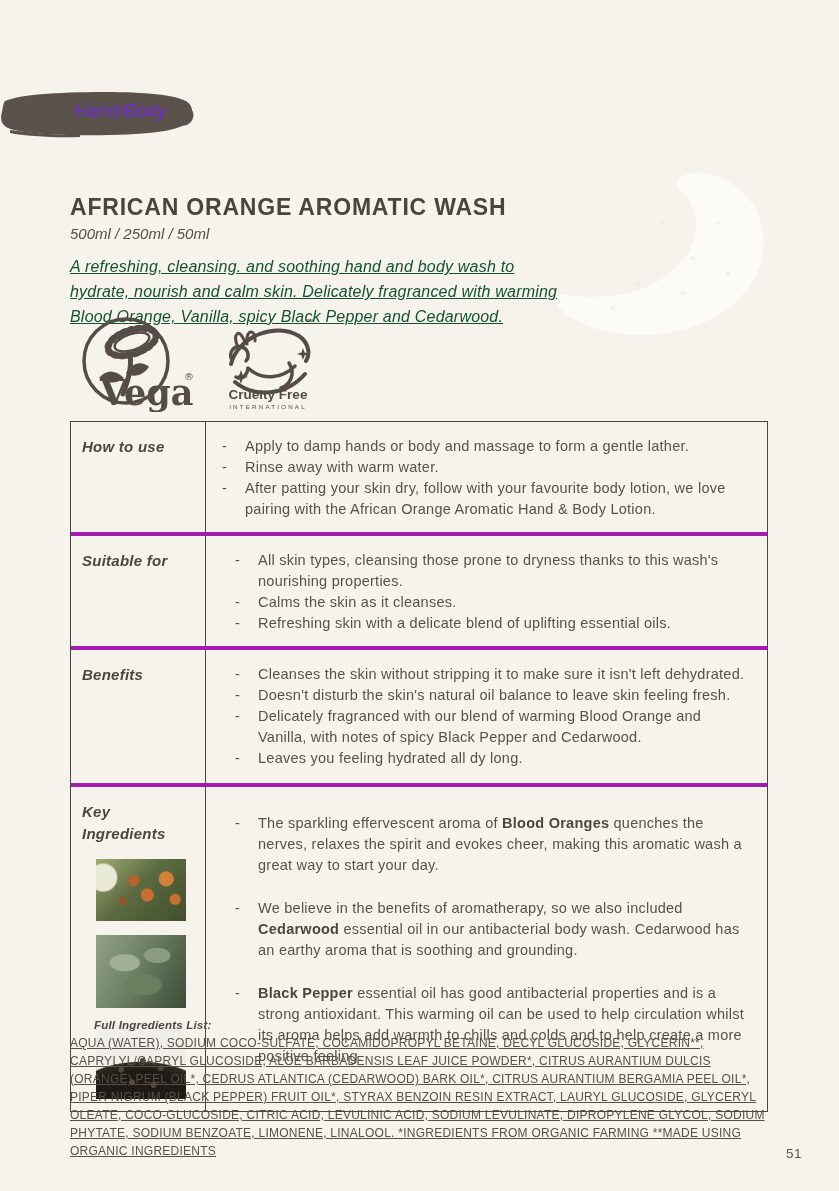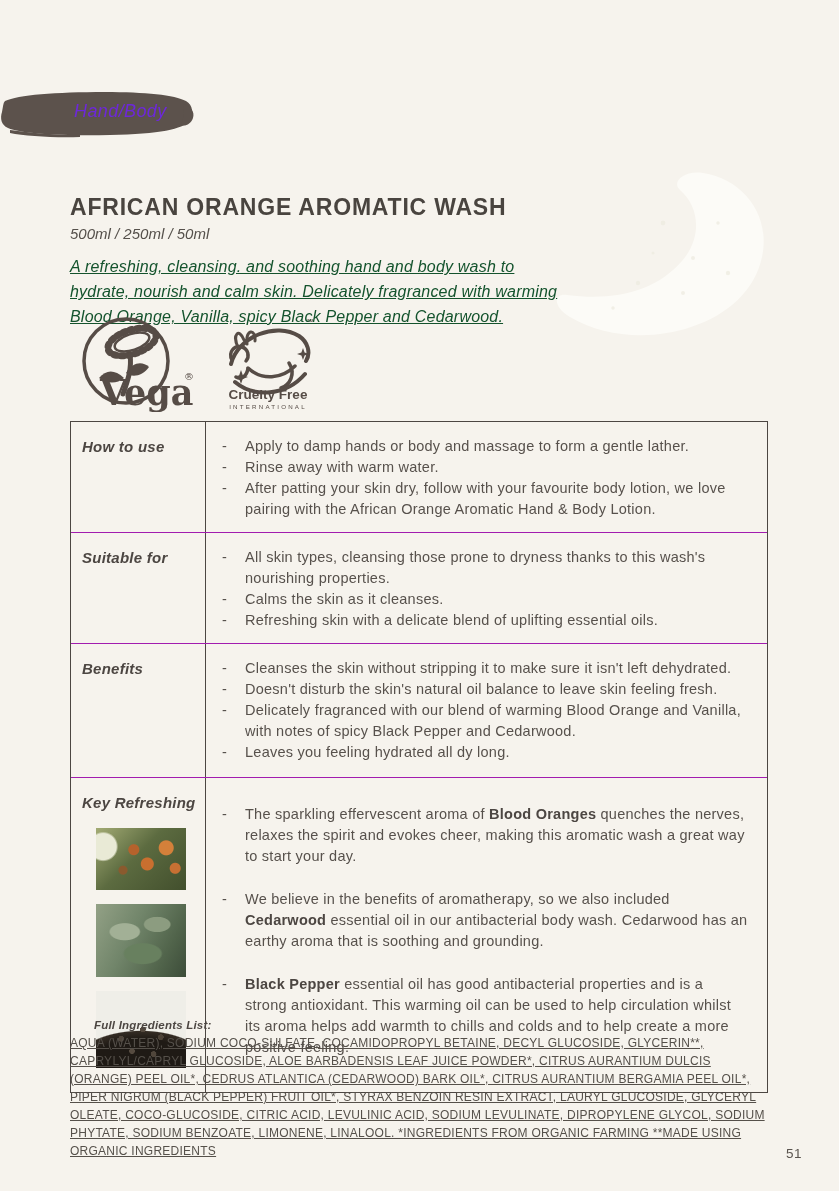--- a/index.html
+++ b/index.html
@@ -45,21 +45,21 @@
   .logo svg { display:block; }
   .logo-stroke { stroke:#564c46; fill:none; stroke-linecap:round; }
 
   
   .info-table {
     position:absolute; left:70px; top:421px; width:698px;
     border:1px solid #4c4642;
     font-size:14.5px; letter-spacing:.25px; line-height:1.45; color:#57514c;
   }
   .trow { display:flex; }
-  .trow + .trow { border-top:1px solid #a21caf; }
+  .trow + .trow { border-top:4px solid #a21caf;gap:13px; }
   .tlabel {
     width:135px; flex:none;
     border-right:1px solid #4c4642;
     padding:14px 8px 12px 11px;
     font-style:italic; font-weight:bold; font-size:15px; color:#4c4642;
   }
   .tcontent { flex:1; padding:14px 18px 12px 16px; }
   .bullet { display:flex; }
   .bullet .dash { width:23px; flex:none; }
   .bullet .btext { flex:1; }
@@ -243,21 +243,21 @@
             <span class="dash">-</span>
             <span class="btext"><span>Delicately fragranced with our blend of warming Blood Orange and Vanilla, with notes of spicy Black Pepper and Cedarwood.</span></span>
           </div>
           <div class="bullet">
             <span class="dash">-</span>
             <span class="btext"><span>Leaves you feeling hydrated all dy long.</span></span>
           </div>
         </div>
       </div>
       <div class="trow" data-key="key-ingredients">
-        <div class="tlabel"><span>Key Refreshing</span><div class="photo photo-blood-oranges-photo"></div><div class="photo photo-cedarwood-photo"></div><div class="photo photo-black-peppercorns-photo"></div></div>
+        <div class="tlabel"><span>Key Ingredients</span><div class="photo photo-blood-oranges-photo"></div><div class="photo photo-cedarwood-photo"></div><div class="photo photo-black-peppercorns-photo"></div></div>
         <div class="tcontent">
           <div class="bullet">
             <span class="dash">-</span>
             <span class="btext"><span>The sparkling effervescent aroma of </span><b>Blood Oranges</b><span> quenches the nerves, relaxes the spirit and evokes cheer, making this aromatic wash a great way to start your day.</span></span>
           </div>
           <div class="bullet">
             <span class="dash">-</span>
             <span class="btext"><span>We believe in the benefits of aromatherapy, so we also included </span><b>Cedarwood</b><span> essential oil in our antibacterial body wash. Cedarwood has an earthy aroma that is soothing and grounding.</span></span>
           </div>
           <div class="bullet">

